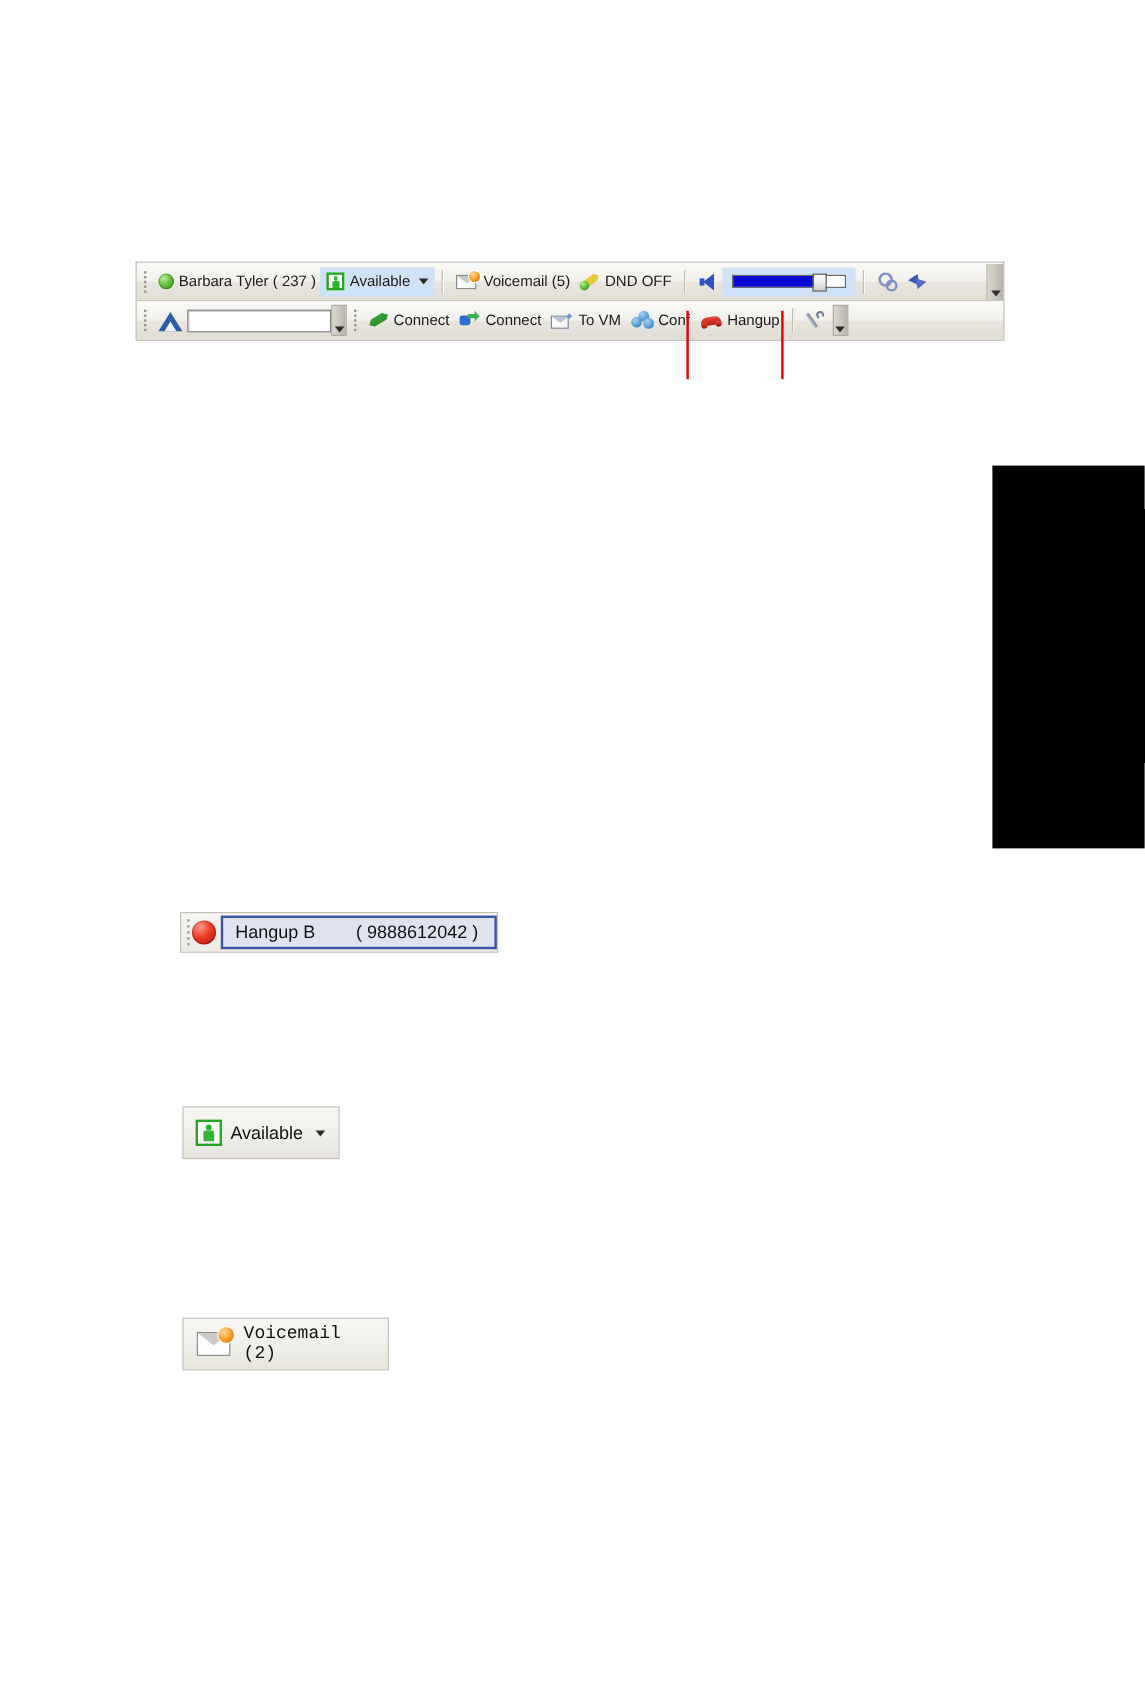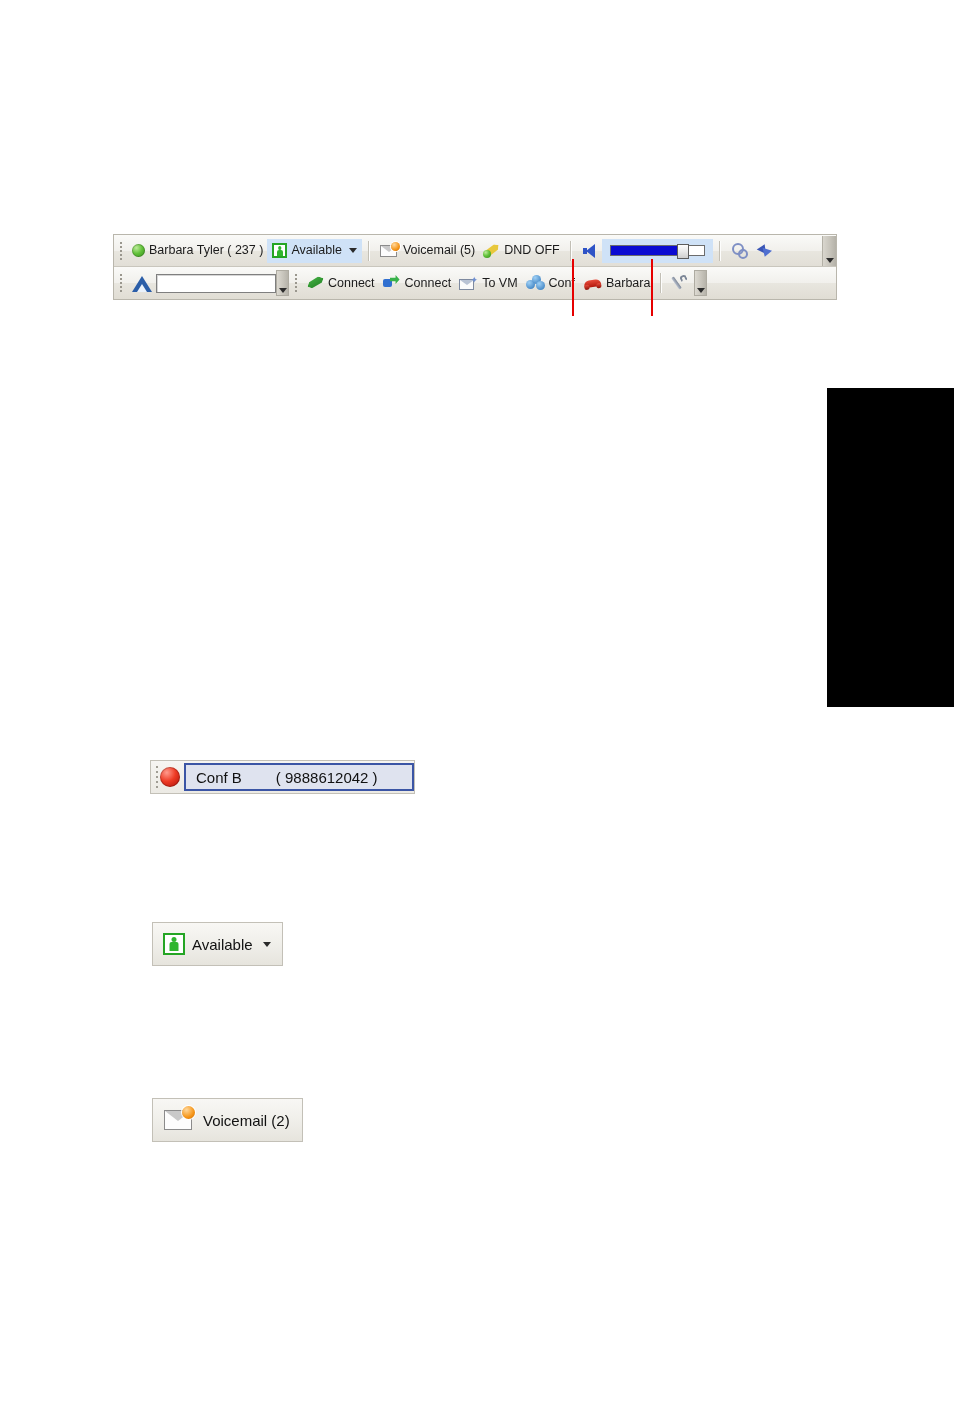--- a/index.html
+++ b/index.html
@@ -12,21 +12,21 @@
     height: 1411px;
     position: relative;
     font-family: "Liberation Sans", sans-serif;
     -webkit-font-smoothing: antialiased;
   }
 
   
   #toolbar {
     position: absolute;
     left: 113px;
-    top: 234px;
+    top: 218px;
     width: 724px;
     height: 66px;
     background: linear-gradient(to bottom, #f7f7f4 0%, #efeee9 45%, #e4e2db 55%, #dedbd3 100%);
     border: 1px solid #b9b6ac;
     box-sizing: border-box;
   }
   .tb-row {
     position: relative;
     height: 32px;
     display: flex;
@@ -472,29 +472,30 @@
     padding: 0 10px;
     box-sizing:border-box;
     font-size:15px;
     color:#111;
   }
 
   
   #callout-voicemail {
     position:absolute;
     left:152px; top:1098px;
-    width:151px; height:44px;
+    width:172px; height:44px;
     background: linear-gradient(to bottom,#f8f7f4 0%,#efeee9 55%,#e6e4dd 100%);
     border:1px solid #c3c0b7;
     display:flex; align-items:center;
     gap:9px;
     padding: 0 11px;
     box-sizing:border-box;
     font-size:15px;
     color:#111;
+    font-family:Liberation Mono, monospace;
   }
 
   .grip-dots {
     width:7px; height:26px;
     display:flex; flex-direction:column; justify-content:center; align-items:center; gap:3px;
     flex:0 0 auto;
   }
   .grip-dots i { width:2px; height:2px; background:#a09d94; display:block; }
 </style>
 </head>
@@ -635,21 +636,21 @@
           <span class="c2"></span>
           <span class="c3"></span>
       </span>
       <span class="lbl">Conf</span>
     </div>
 
     <div class="tb-item">
       <span class="ico-hangup">
           <span class="h"></span>
         </span>
-      <span class="lbl">Barbara</span>
+      <span class="lbl">Hangup</span>
     </div>
 
     <span class="tb-sep"></span>
 
     <div class="tb-item">
       <span class="ico-wrench">
         <span class="w"></span>
           <span class="head"></span>
       </span>
     </div>
@@ -668,21 +669,21 @@
 <div id="callout-tyler">
   <div class="grip-dots">
     <i></i>
       <i></i>
       <i></i>
       <i></i>
       <i></i>
   </div>
   <span class="dot-red"></span>
   <div class="namebox">
-    <span>Conf B</span>
+    <span>Hangup B</span>
     <span>( 9888612042 )</span>
   </div>
 </div>
 
 <div id="callout-available">
   <span class="ico-person big"></span>
   <span>Available</span>
   <span class="caret"></span>
 </div>
 

